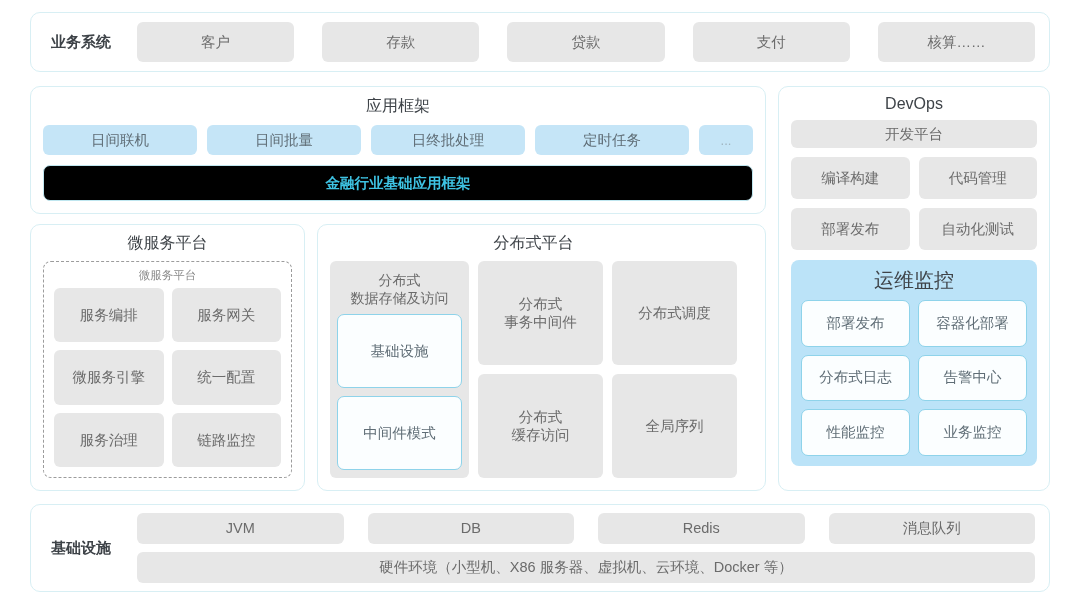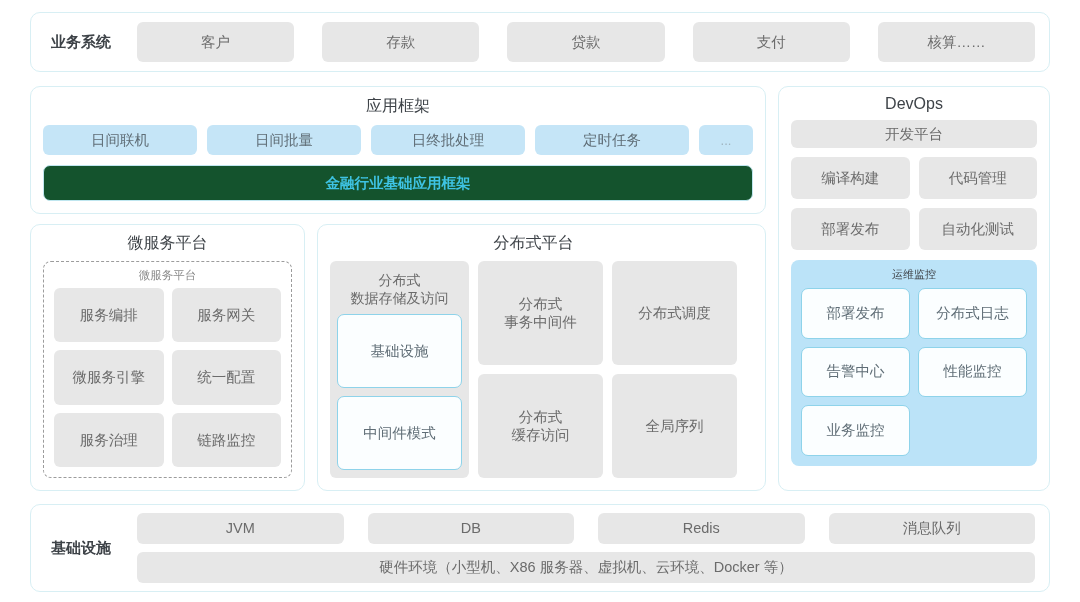--- a/index.html
+++ b/index.html
@@ -141,21 +141,21 @@
     margin-top: 10px;
     height: 36px;
     border: 1px solid #bfe6ef;
     border-radius: 7px;
     display: flex;
     align-items: center;
     justify-content: center;
     font-size: 14.5px;
     font-weight: bold;
     color: #3ec3e3;
-    background: #14532d;
+    background: #000000;
   }
 
   
   #lower-two {
     flex: 1;
     display: flex;
     gap: 12px;
     min-height: 0;
   }
 
@@ -259,21 +259,21 @@
     margin-top: 10px;
     flex: 1;
     background: #bbe3f8;
     border-radius: 8px;
     padding: 7px 10px 10px 10px;
     display: flex;
     flex-direction: column;
     min-height: 0;
   }
   #ops-title {
-    font-size: 11px;
+    font-size: 20px;
     color: #3e4348;
     text-align: center;
     margin-bottom: 6px;
   }
   #ops-grid {
     flex: 1;
     display: grid;
     grid-template-columns: 1fr 1fr;
     grid-template-rows: 1fr 1fr 1fr;
     gap: 8px;
@@ -390,20 +390,21 @@
         <div class="chip-gray">编译构建</div>
         <div class="chip-gray">代码管理</div>
         <div class="chip-gray">部署发布</div>
         <div class="chip-gray">自动化测试</div>
       </div>
 
       <div id="ops-panel">
         <div id="ops-title">运维监控</div>
         <div id="ops-grid">
           <div class="chip-wblue">部署发布</div>
+          <div class="chip-wblue">容器化部署</div>
           <div class="chip-wblue">分布式日志</div>
           <div class="chip-wblue">告警中心</div>
           <div class="chip-wblue">性能监控</div>
           <div class="chip-wblue">业务监控</div>
         </div>
       </div>
     </div>
 
   </div>
 

